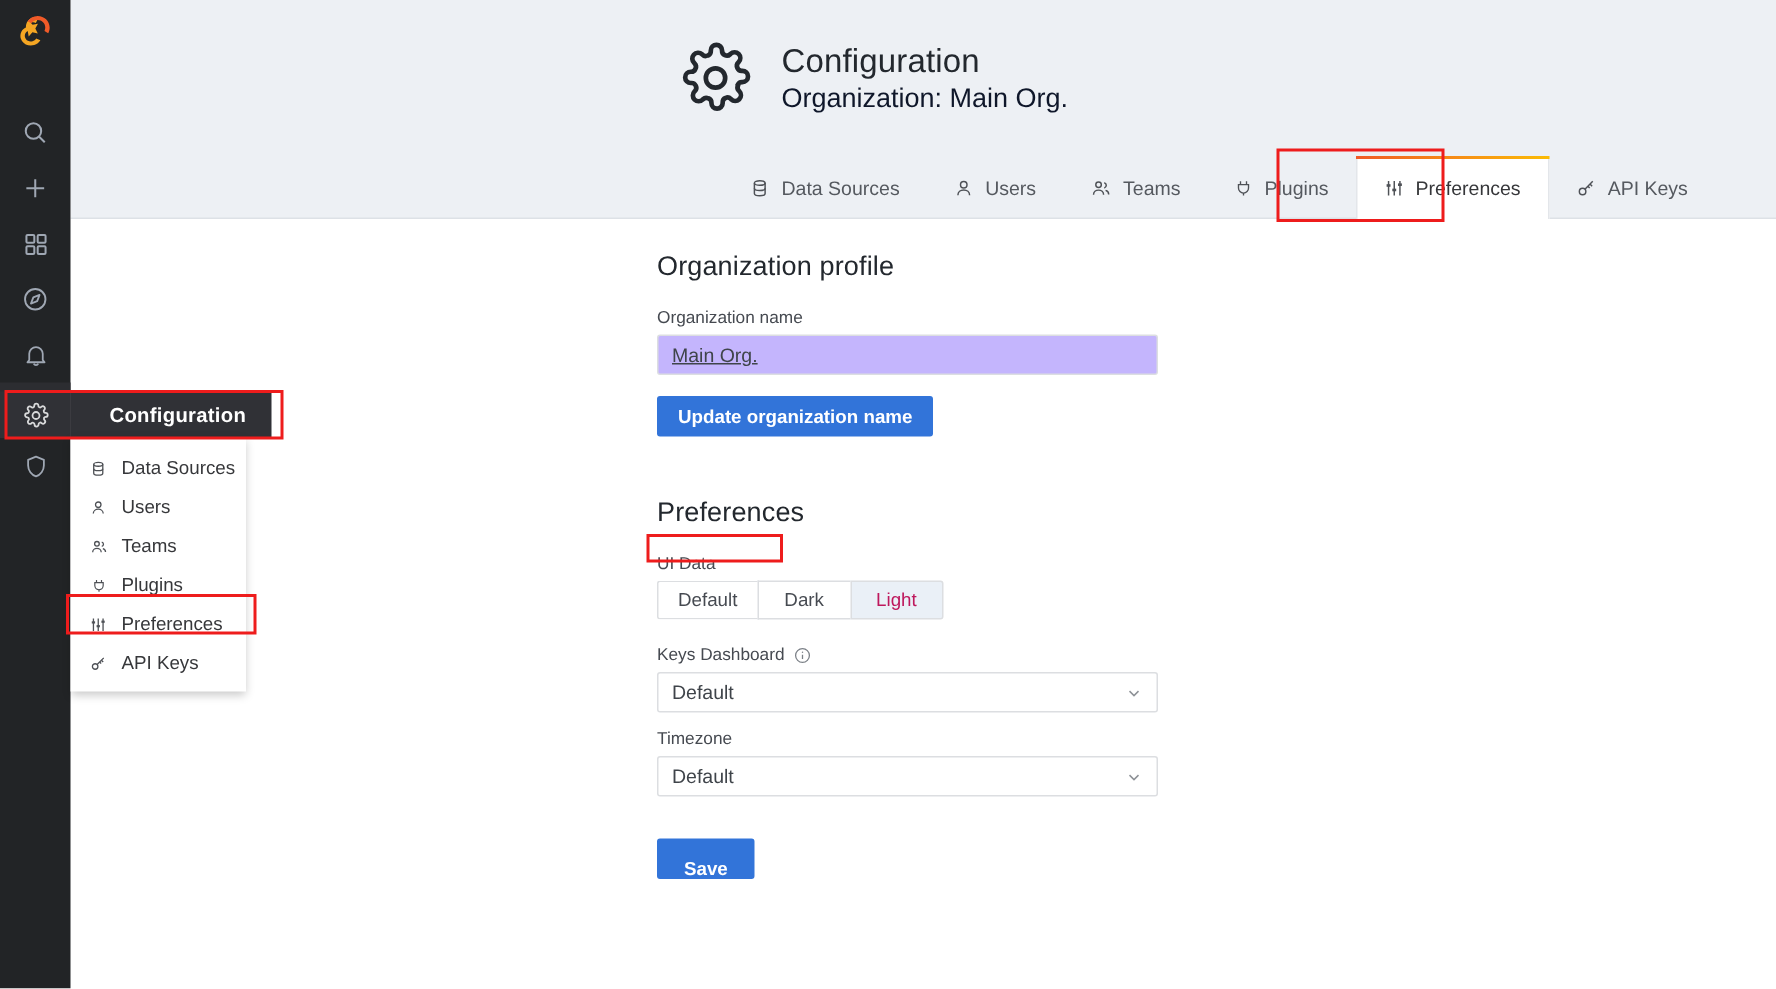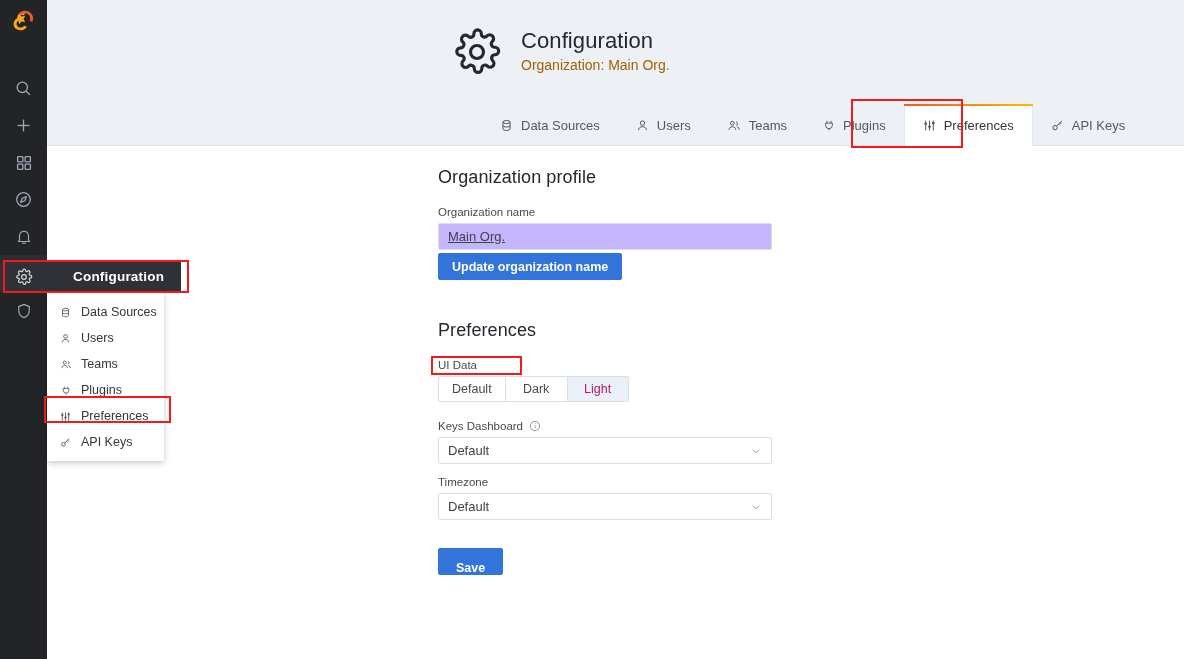--- a/index.html
+++ b/index.html
@@ -36,21 +36,21 @@
   .header-inner {
     position: absolute; left: 405px; top: 27px;
     display: flex; align-items: flex-start; gap: 19px;
   }
   .header-gear { width: 50px; height: 50px; color: #23282e; flex: none; }
   .header-titles { padding-top: 1px; }
   .header-title {
     font-size: 22px; color: #23282e; font-weight: 400; line-height: 26px;
     letter-spacing: .1px;
   }
-  .header-sub { font-size: 14px; color: #a16207; margin-top: 4px; line-height: 15px; }
+  .header-sub { font-size: 18px; color: #0f172a; margin-top: 4px; line-height: 15px; }
 
   
   .tabs {
     position: absolute; left: 449px; top: 104px;
     display: flex; align-items: stretch; height: 42px;
   }
   .tab {
     display: flex; align-items: center; gap: 8px;
     padding: 0 18px; height: 42px;
     font-size: 13px; color: #55595f; cursor: pointer;
@@ -83,21 +83,21 @@
   .info-icon { color: #7b8087; display:flex; }
   .txt-input {
     width: 334px; height: 27px; background: #c4b5fd;
     border: 1px solid #dcdee1; border-radius: 2px;
     font-size: 13px; color: #3f444a; padding: 0 9px;
     font-family: "Liberation Sans", sans-serif; outline: none; text-decoration: underline;
   }
   .btn-primary {
     height: 27px; background: #3274d9; border: 1px solid #3274d9; border-radius: 2px;
     color: #ffffff; font-size: 12.5px; font-weight: 700;
-    padding: 0 13px; cursor: pointer; margin-top: 3px;
+    padding: 0 13px; cursor: pointer; margin-top: 14px;
     font-family: "Liberation Sans", sans-serif;
   }
   .btn-primary.save { padding: 12px 17px; margin-top: 0; }
 
   .radio-group { display: flex; height: 26px; margin-bottom: 0; }
   .radio-btn {
     display: flex; align-items: center; justify-content: center;
     min-width: 62px; padding: 0 13px; height: 26px;
     border: 1px solid #dcdee1; border-right: none;
     background: #ffffff; font-size: 12.5px; color: #464a51; cursor: pointer;

